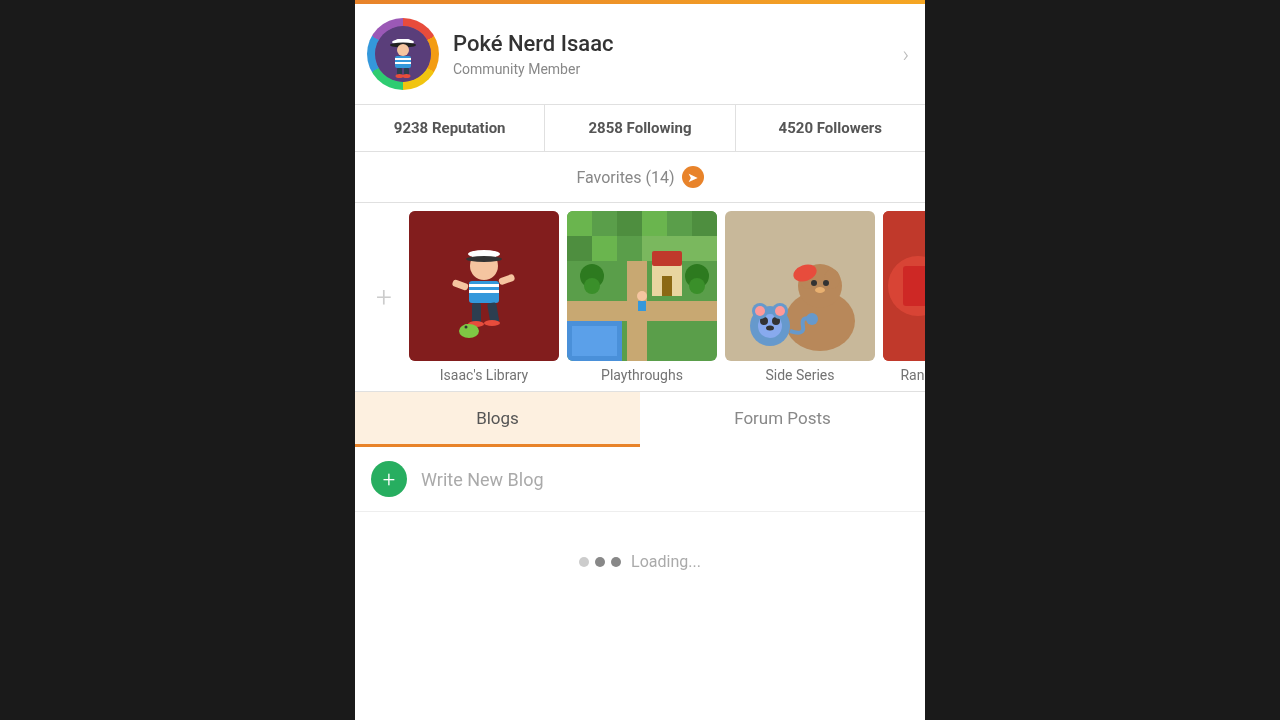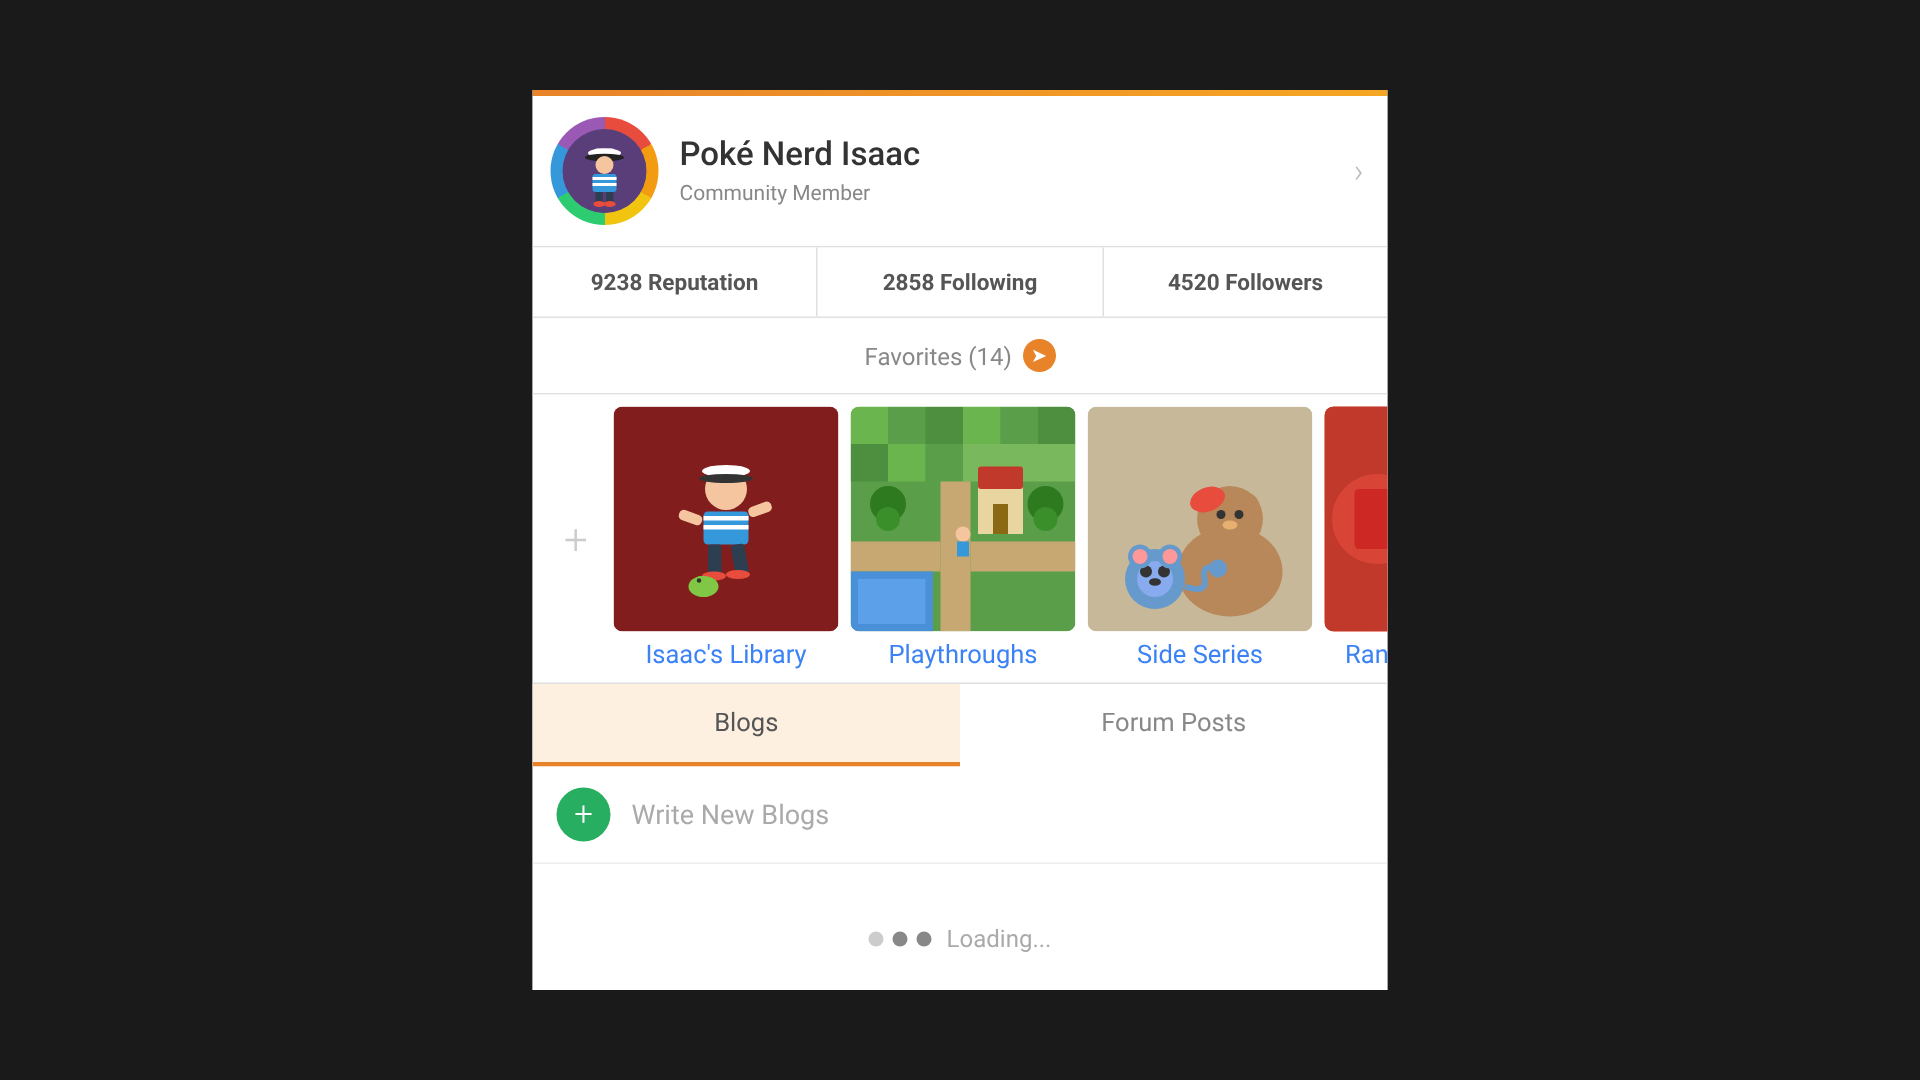--- a/index.html
+++ b/index.html
@@ -9,21 +9,21 @@
       background: #1a1a1a;
       font-family: 'Roboto', Arial, sans-serif;
       overflow: hidden;
       display: flex;
       align-items: center;
       justify-content: center;
     }
 
     .screen-wrapper {
       width: 570px;
-      height: 600px;
+      height: 720px;
       background: #f5f5f5;
       position: relative;
       overflow: hidden;
       display: flex;
       flex-direction: column;
     }
 
     
     .top-bar {
       width: 100%;
@@ -181,22 +181,22 @@
 
     .fav-item {
       display: flex;
       flex-direction: column;
       align-items: center;
       margin: 0 4px;
       flex-shrink: 0;
     }
 
     .fav-label {
-      font-size: 17px;
-      color: #3b82f6;
+      font-size: 14px;
+      color: #737373;
       margin-top: 6px;
       text-align: center;
       max-width: 150px;
     }
 
     
     .tabs-row {
       display: flex;
       background: #ffffff;
       flex-shrink: 0;
@@ -462,21 +462,21 @@
   </div>
 
   <div class="tabs-row">
     <div class="tab active">Blogs</div>
     <div class="tab">Forum Posts</div>
   </div>
 
   <div class="content-area">
     <div class="write-blog-row">
       <div class="add-blog-btn">+</div>
-      <span class="write-blog-text">Write New Blogs</span>
+      <span class="write-blog-text">Write New Blog</span>
     </div>
 
     <div class="loading-area">
       <div class="loading-dot"></div>
       <div class="loading-dot active"></div>
       <div class="loading-dot active"></div>
       <span class="loading-text">Loading...</span>
     </div>
   </div>
 

